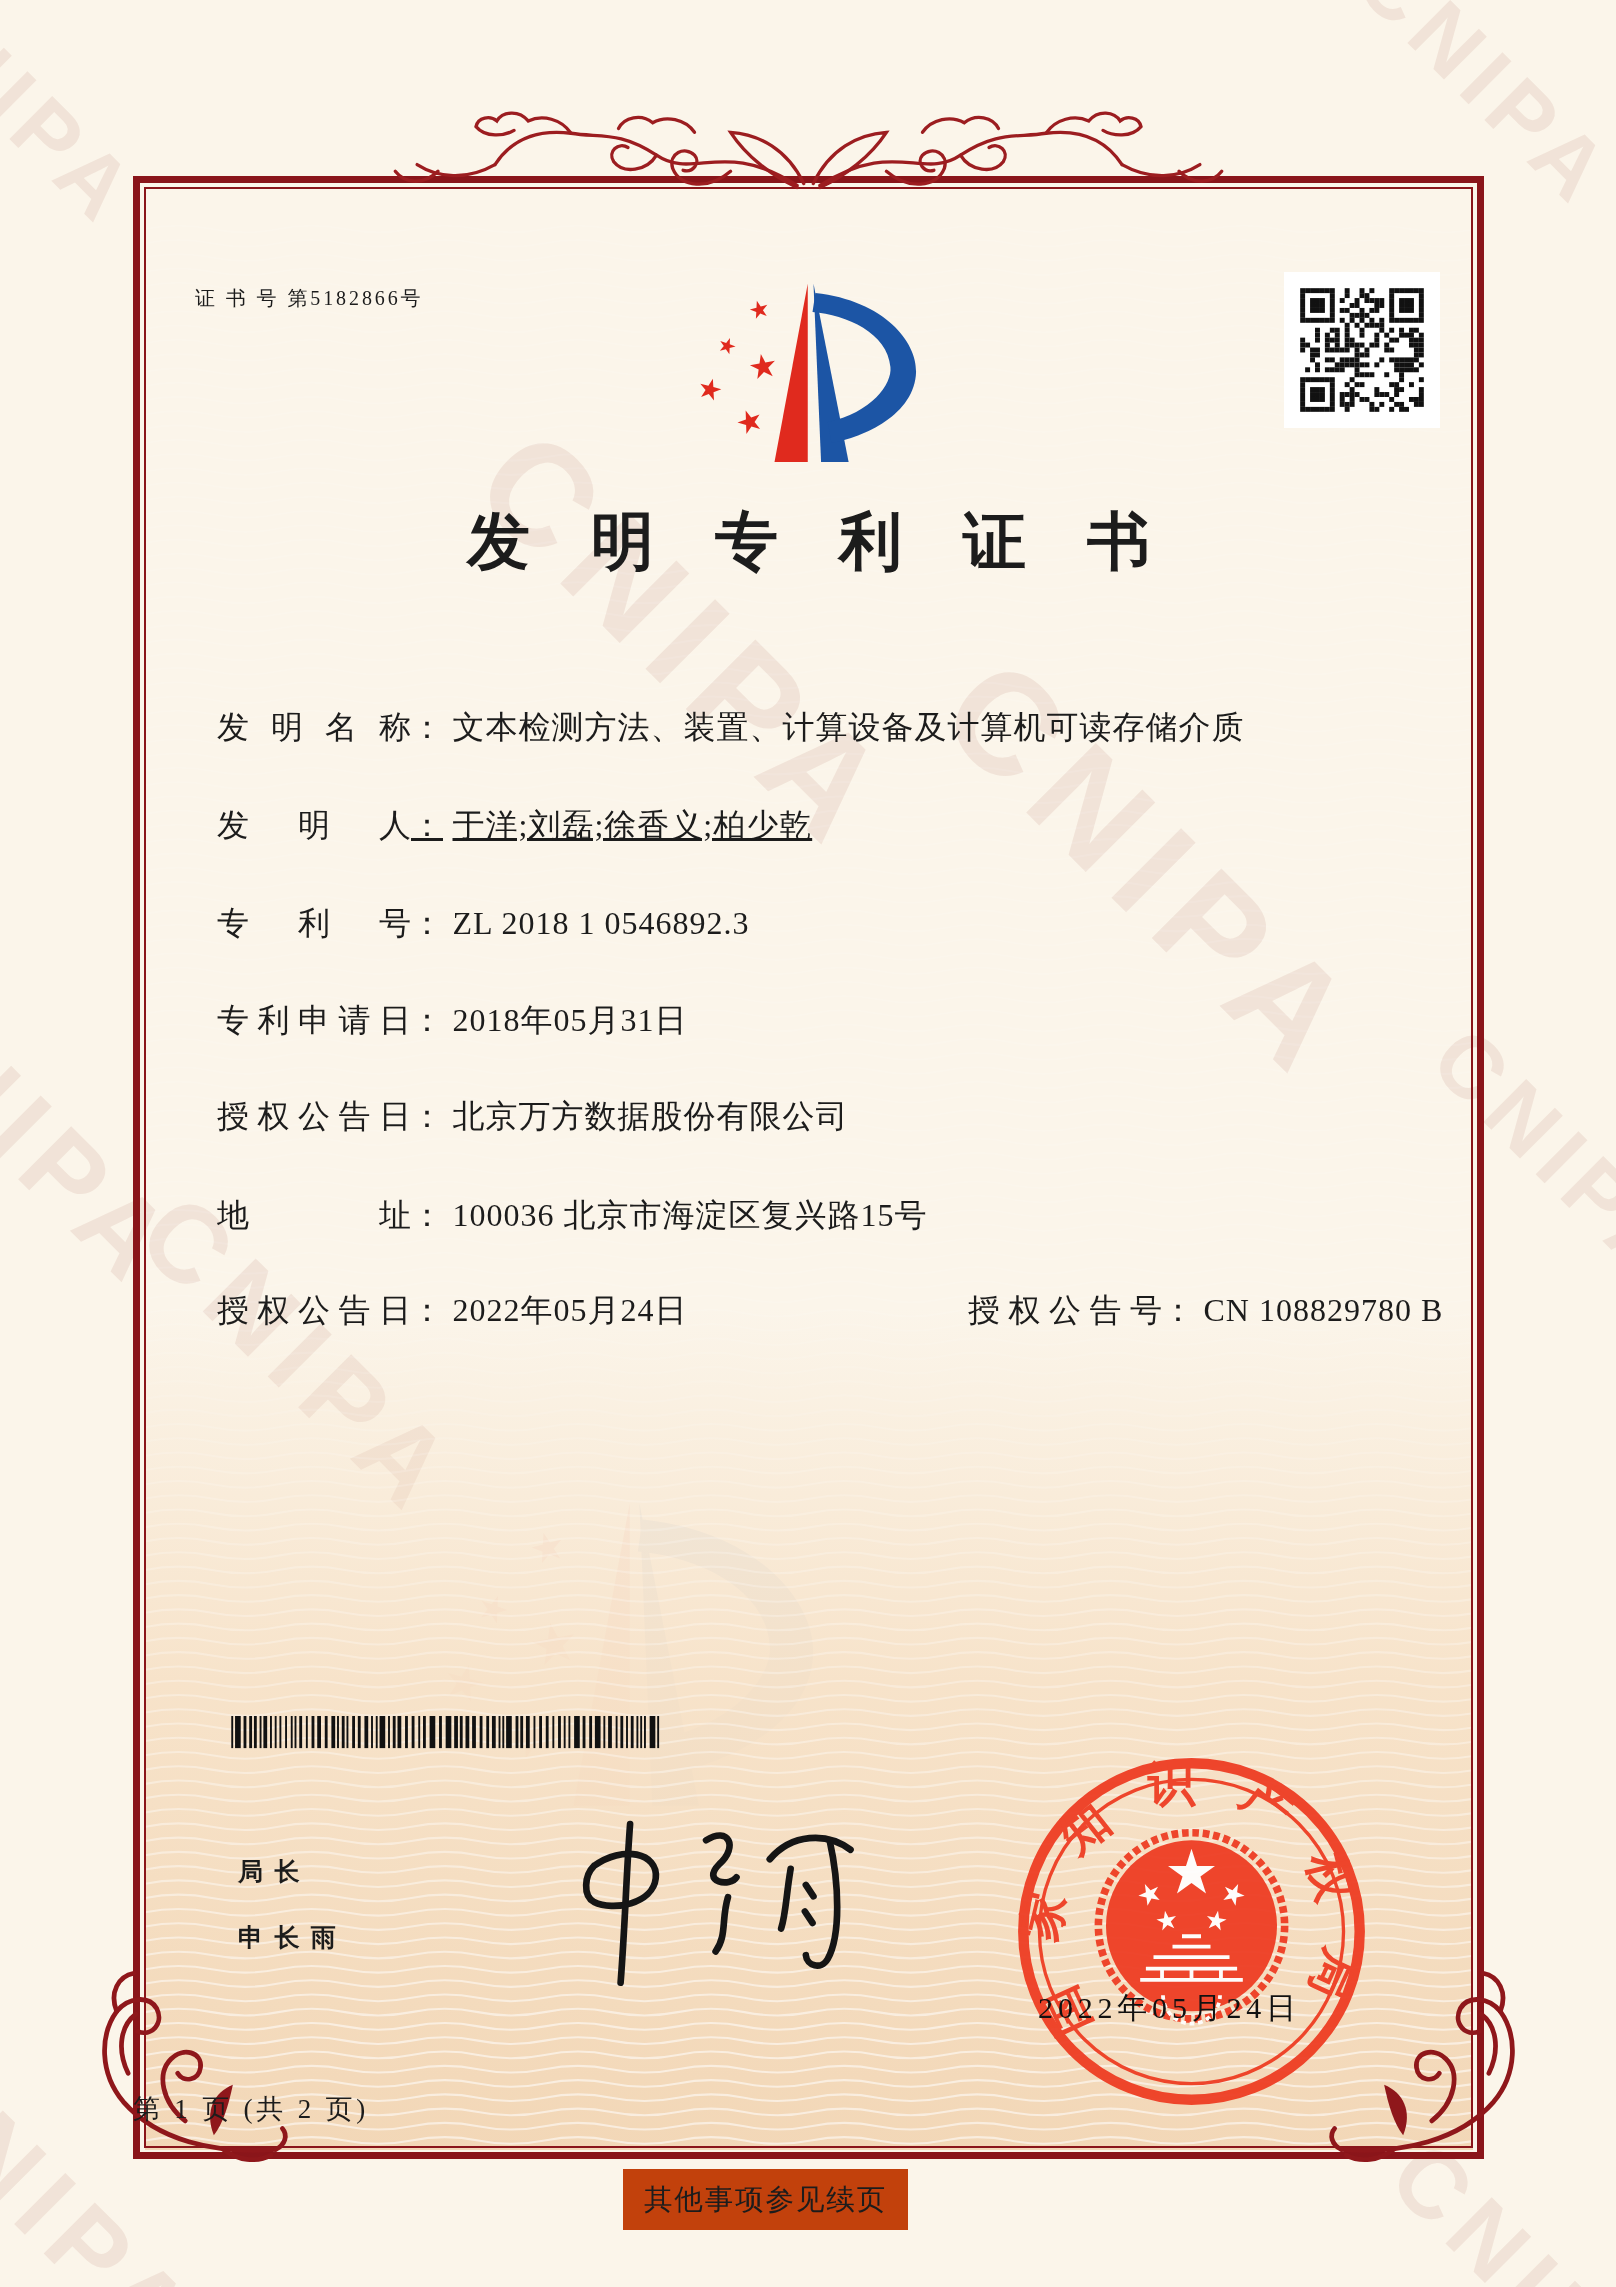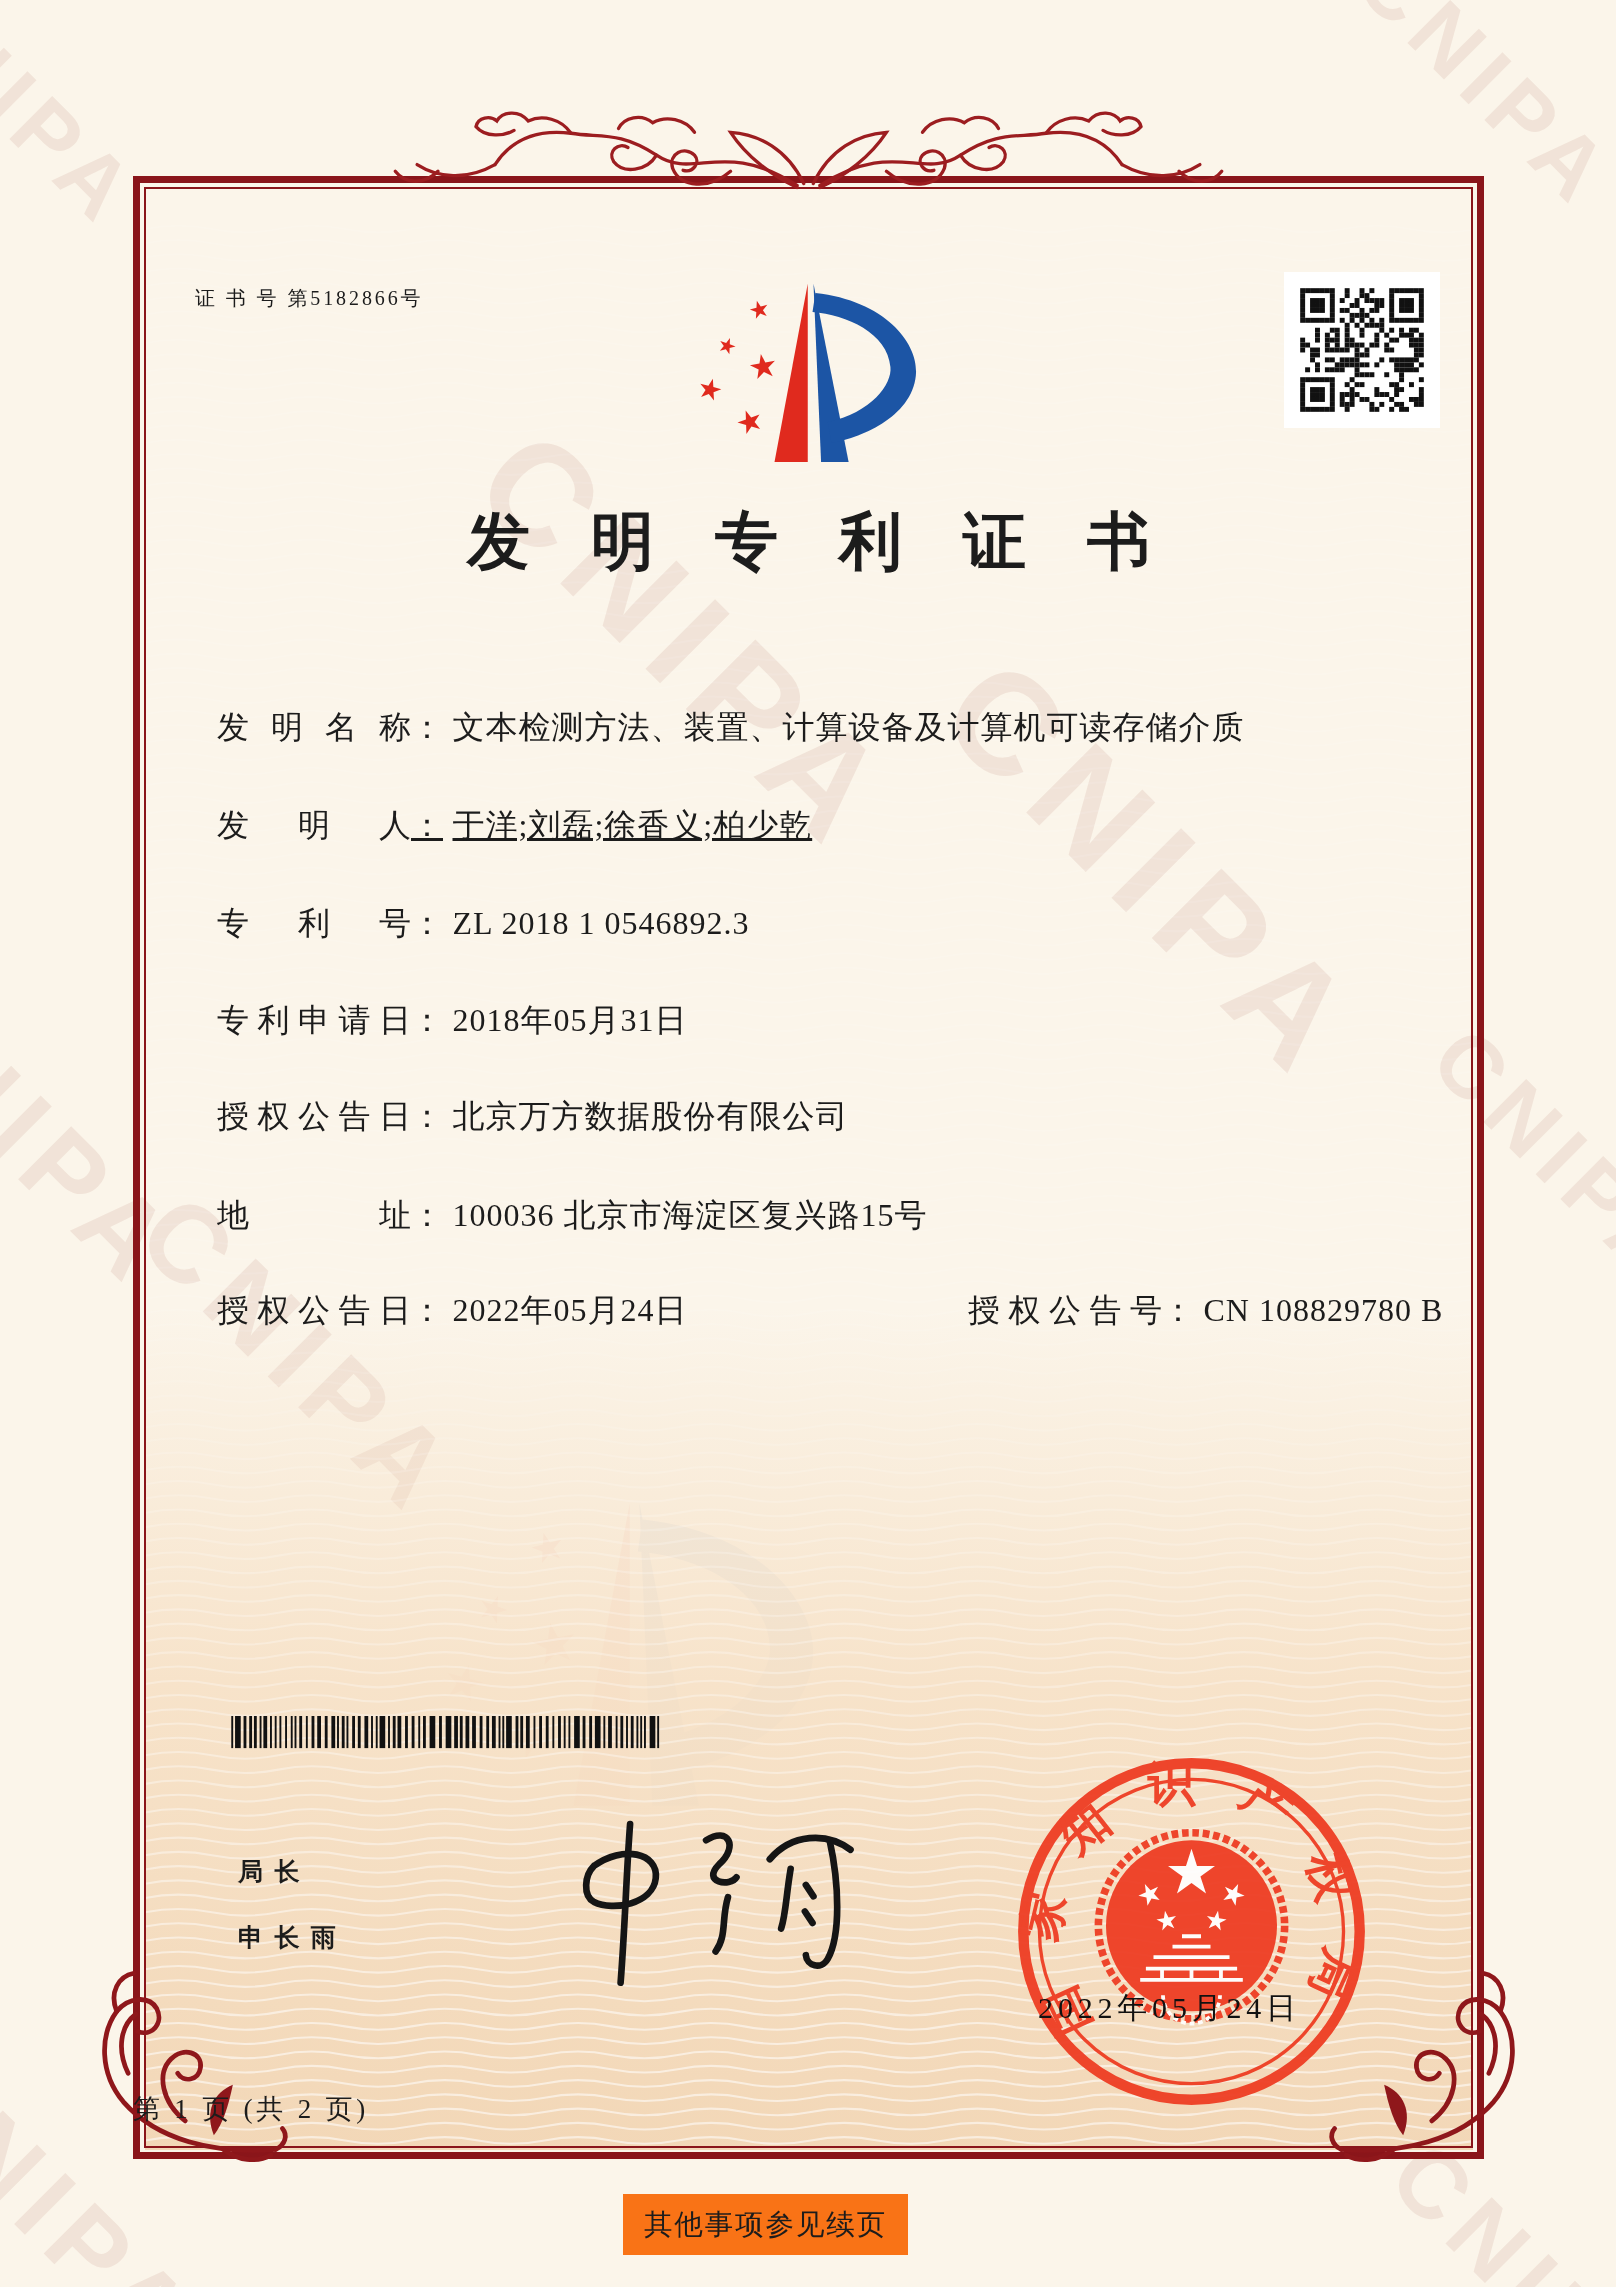--- a/index.html
+++ b/index.html
@@ -32,22 +32,22 @@
   .dtitle,.dname{position:absolute;left:238px;font-family:"Liberation Sans","DejaVu Sans",sans-serif;
       font-weight:bold;font-size:25px;letter-spacing:11.4px;z-index:6;}
   .dtitle{top:1855px;}
   .dname{top:1921px;}
   #sig{position:absolute;left:556px;top:1807px;z-index:6;}
   #seal{position:absolute;left:1010px;top:1750px;z-index:6;opacity:.93;}
   .seal-date{position:absolute;left:989px;top:1988px;width:361px;text-align:center;font-size:30px;
       letter-spacing:4.8px;color:#111;z-index:7;}
   .pageinfo{position:absolute;left:133px;top:2091px;width:1351px;text-align:left;font-size:27px;
       letter-spacing:3.8px;z-index:6;white-space:nowrap;}
-  .contbox{position:absolute;left:623px;top:2169px;width:285px;height:61px;background:#f97316;
-      display:flex;align-items:center;justify-content:center;font-size:28.5px;letter-spacing:1.9px;z-index:6;margin-top:25px;}
+  .contbox{position:absolute;left:623px;top:2169px;width:285px;height:61px;background:#c2410c;
+      display:flex;align-items:center;justify-content:center;font-size:28.5px;letter-spacing:1.9px;z-index:6;}
 </style>
 </head>
 <body>
 
 <div class="page">
 
   <div class="wm" style="left:-67px;top:-52px;font-size:88px;">CNIPA</div>
   <div class="wm" style="left:1408px;top:-71px;font-size:88px;">CNIPA</div>
   <div class="wm" style="left:561px;top:399px;font-size:143px;">CNIPA</div>
   <div class="wm" style="left:1027px;top:628px;font-size:143px;">CNIPA</div>

